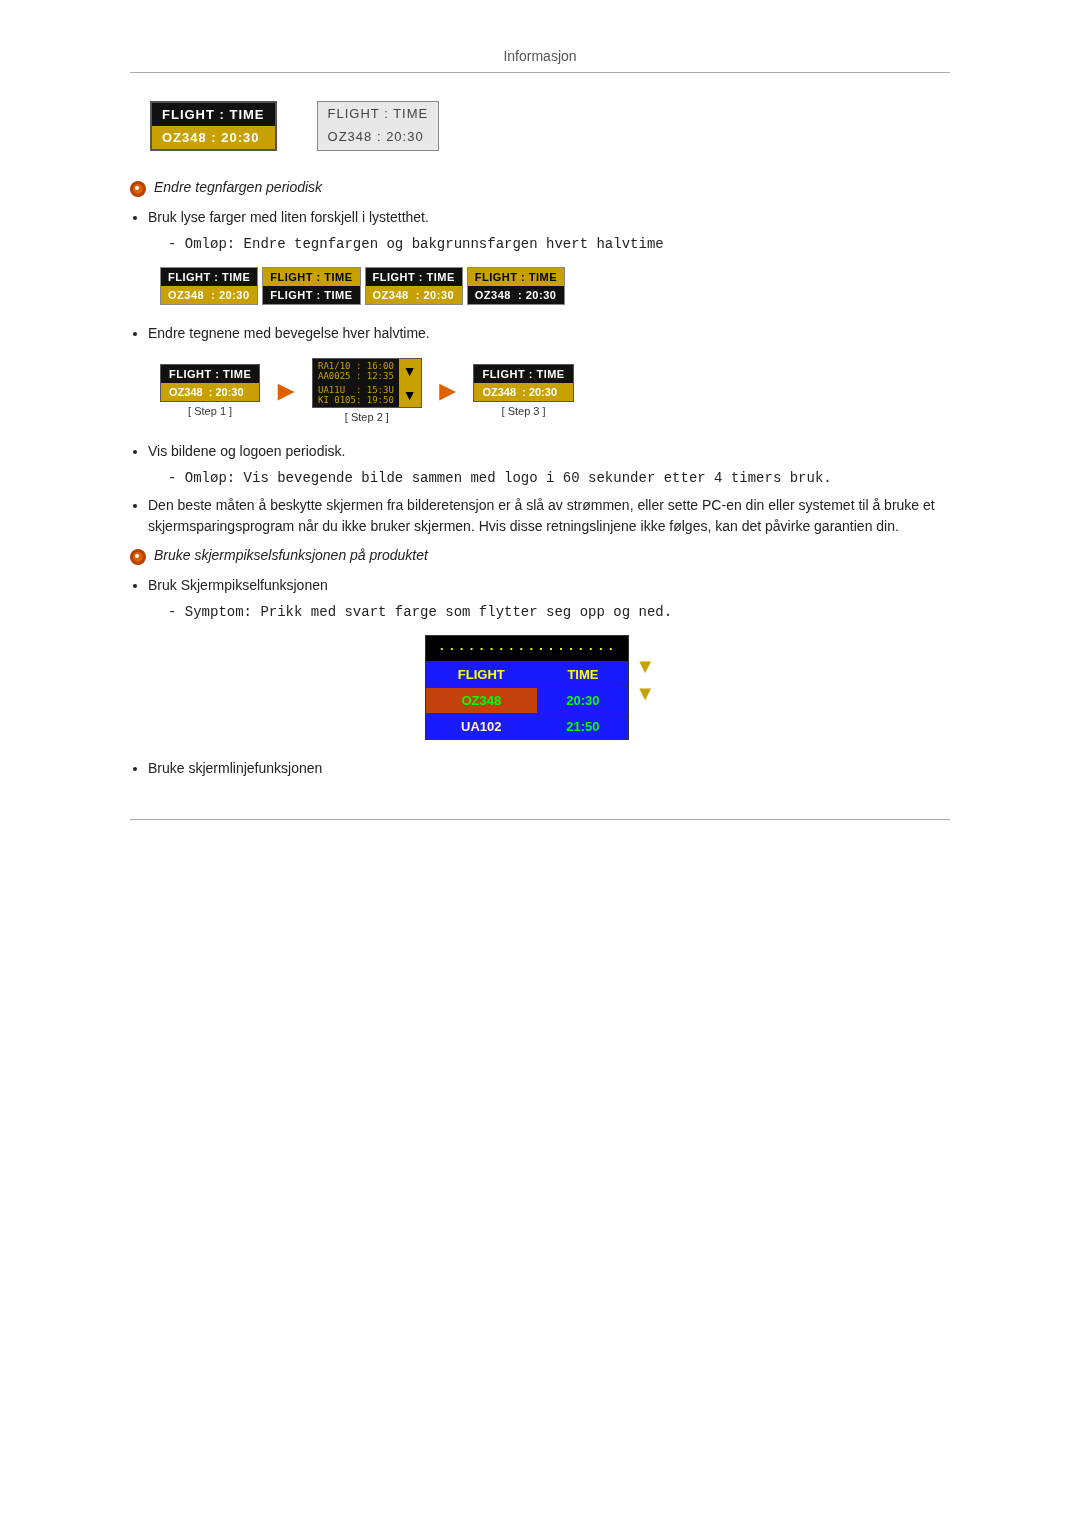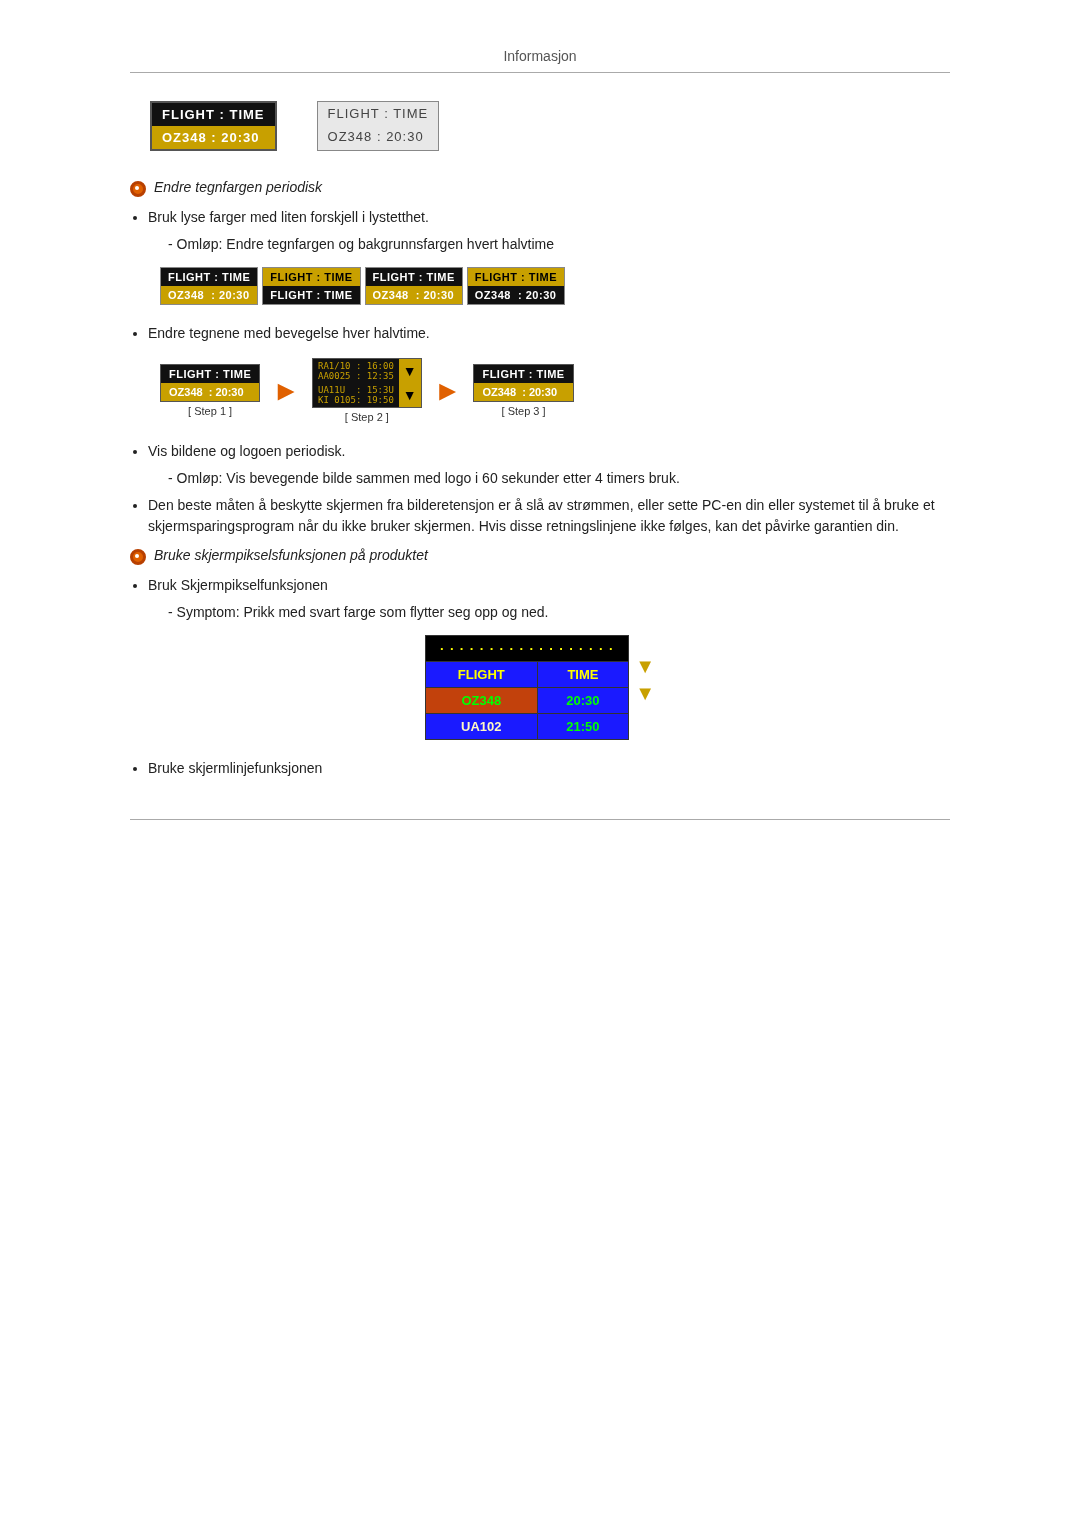--- a/index.html
+++ b/index.html
@@ -121,20 +121,21 @@
       list-style: disc;
       margin-bottom: 6px;
       font-size: 14px;
       line-height: 1.5;
     }
     .sub-item {
       margin-left: 20px;
       margin-bottom: 6px;
       font-size: 14px;
       line-height: 1.5;
+      font-family: Liberation Mono, monospace;
     }
     
     .omloop-row {
       display: flex;
       gap: 4px;
       margin: 12px 0 18px 30px;
       align-items: stretch;
     }
     .om-box {
       display: inline-flex;

